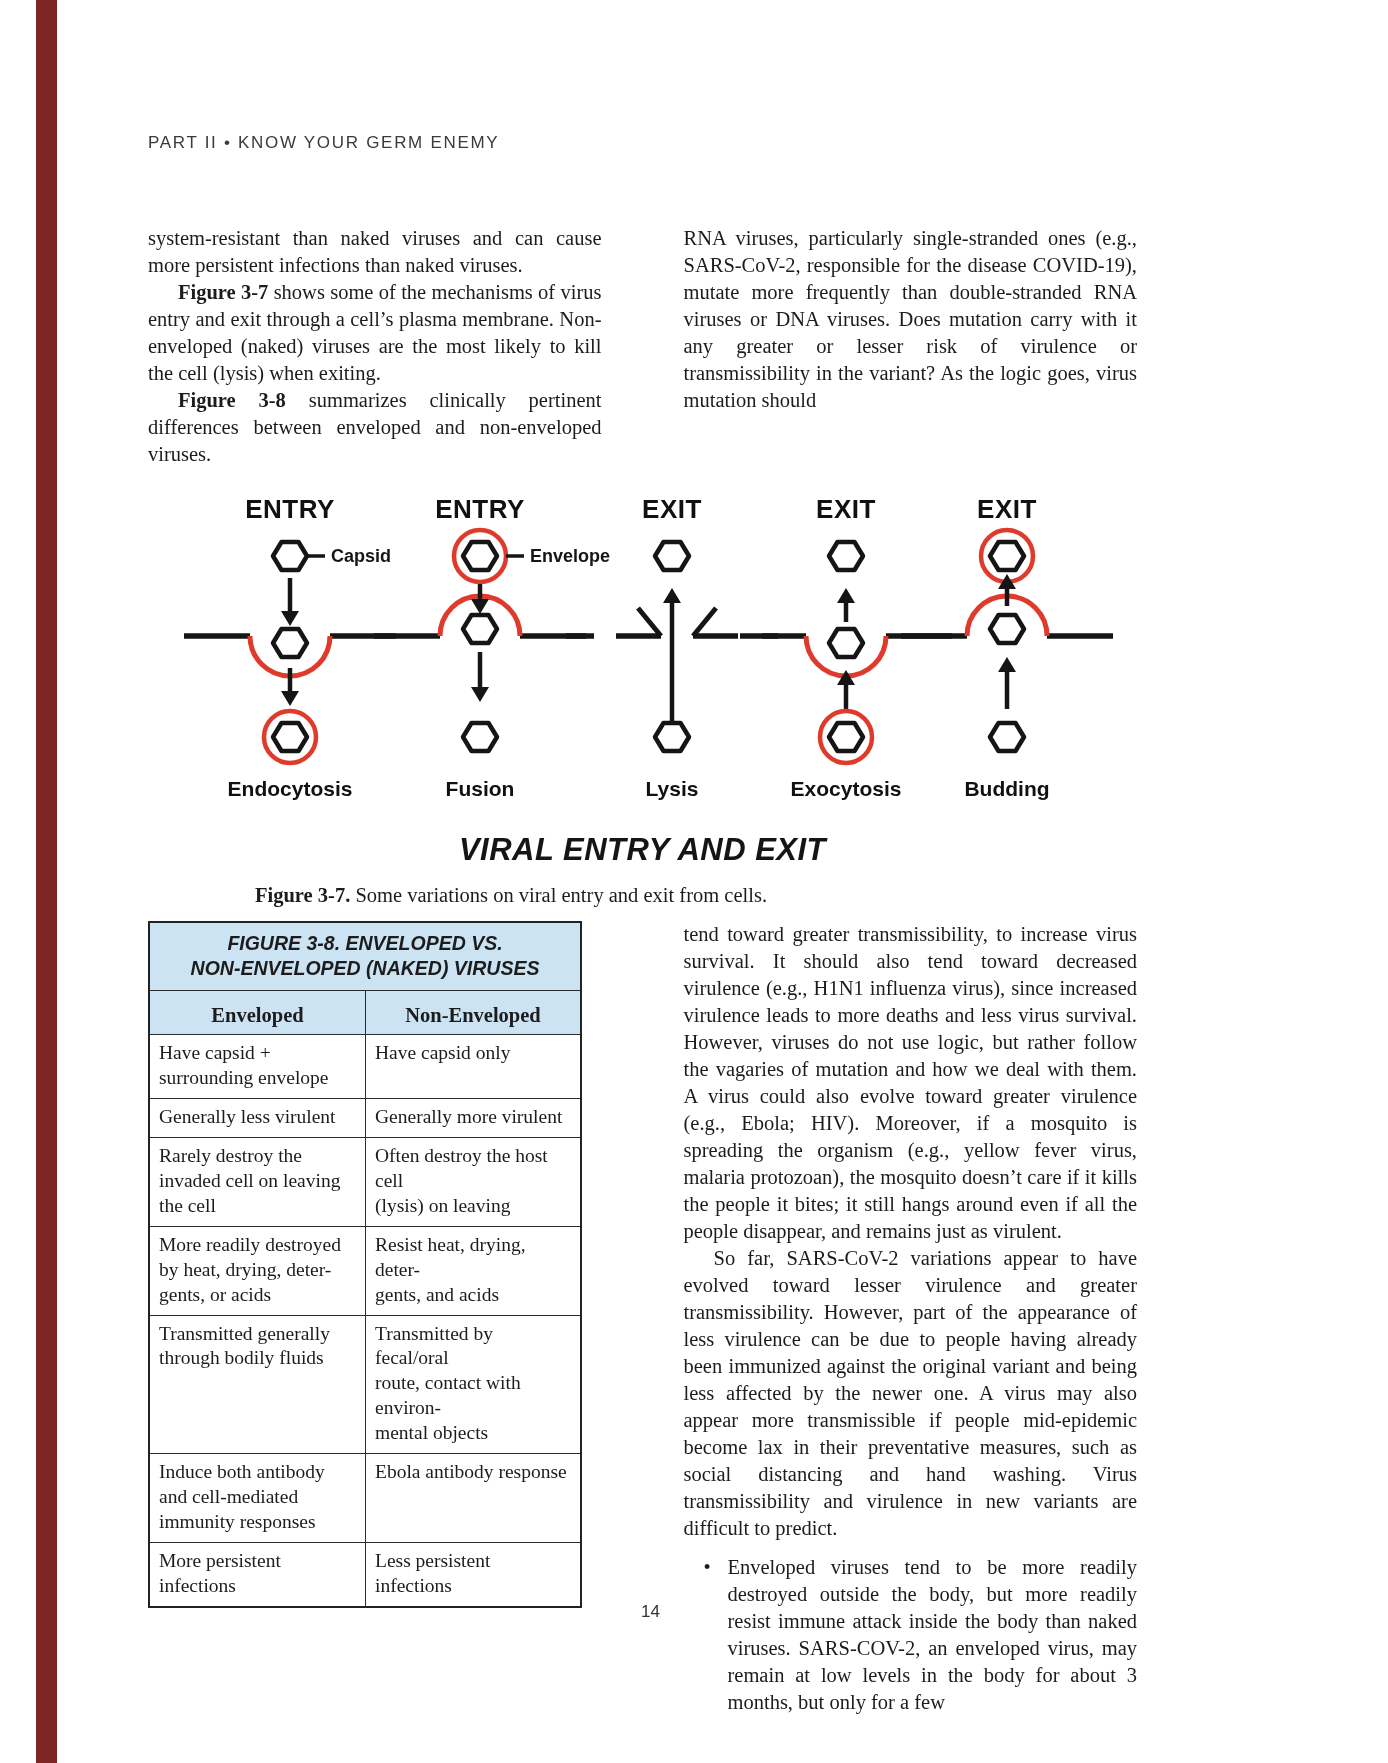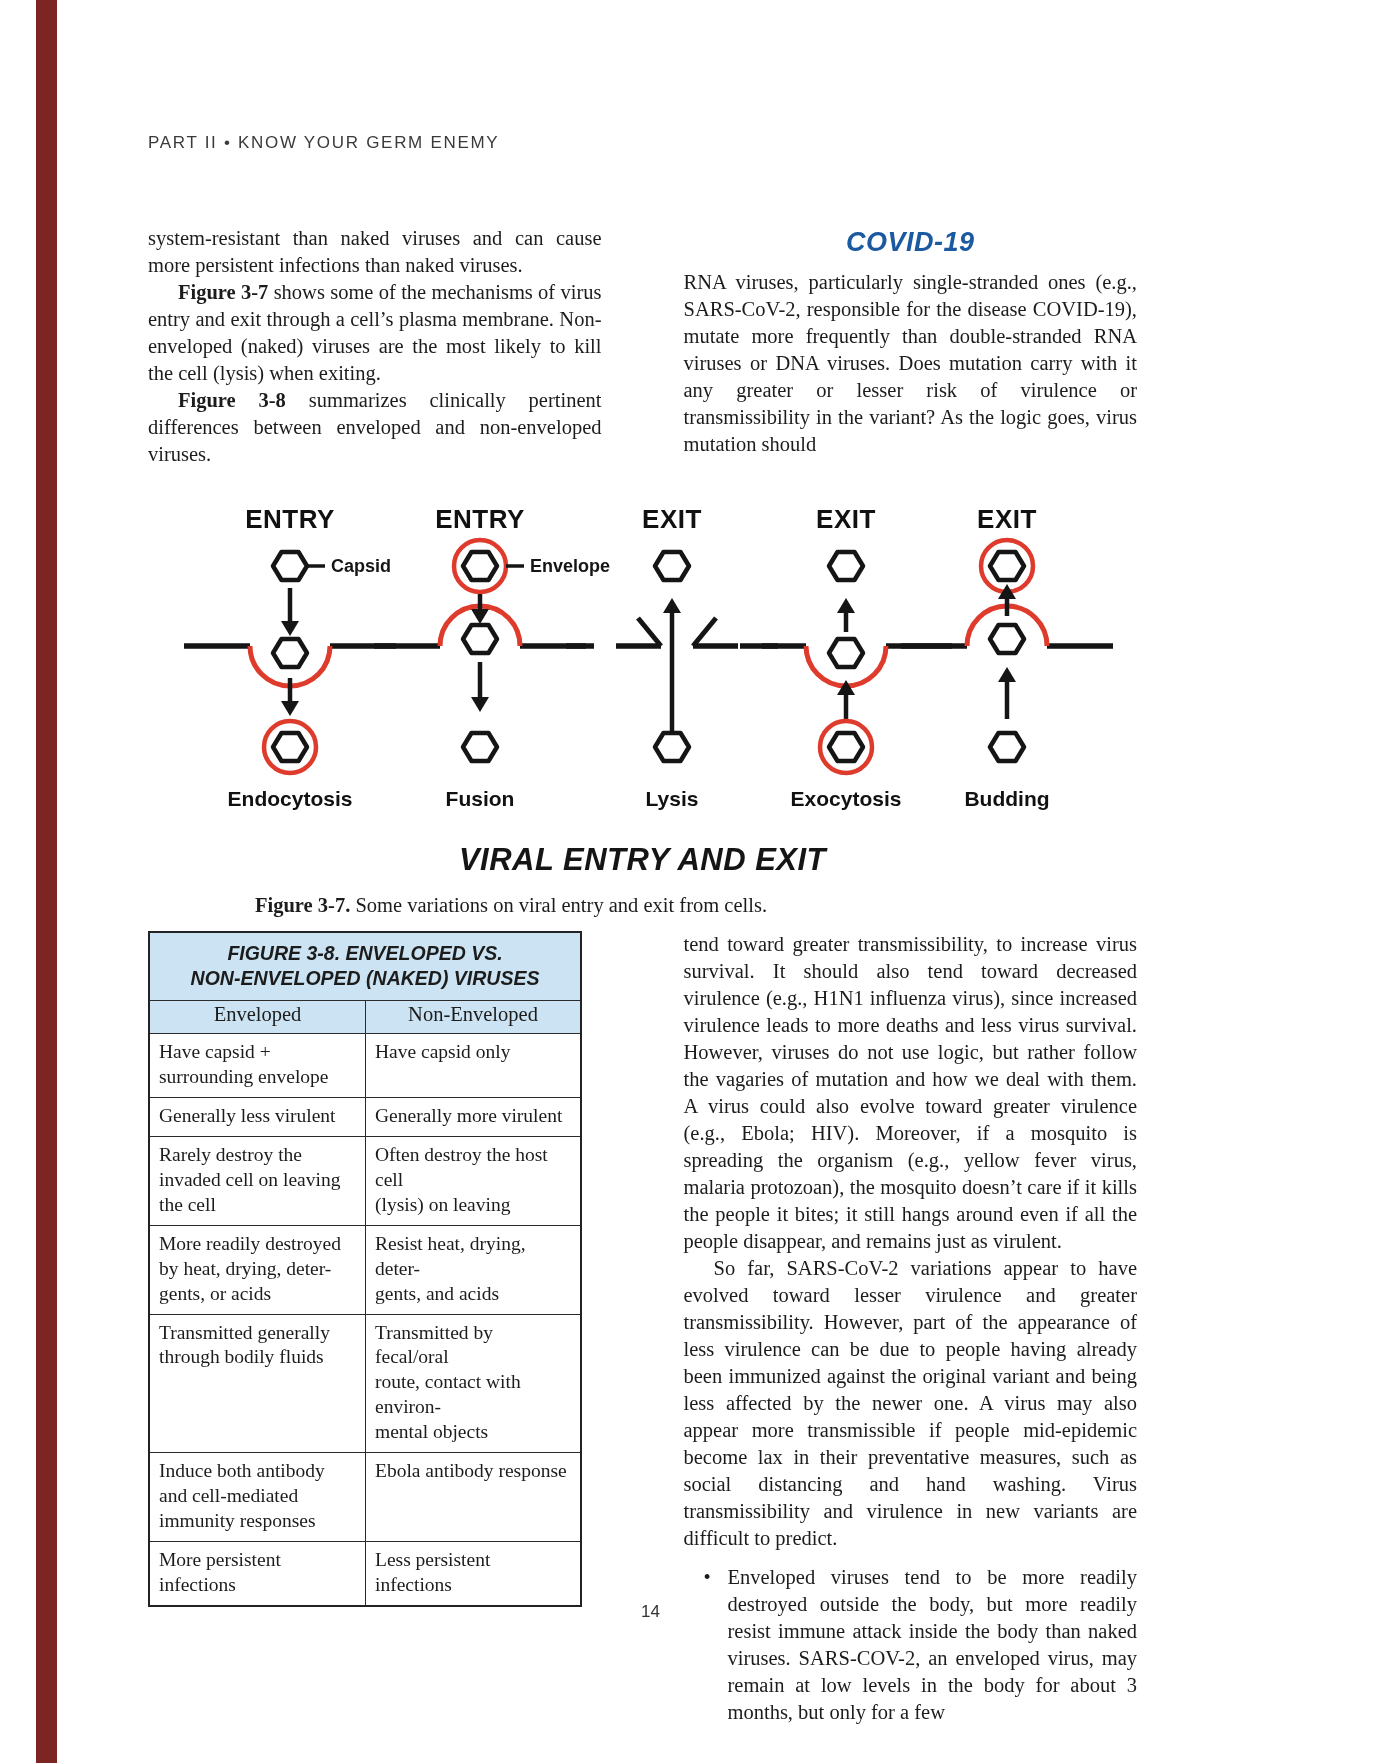--- a/index.html
+++ b/index.html
@@ -12,37 +12,37 @@
   .two-col{display:flex;gap:82px;}
   .row1{margin-top:72px;}
   .row2{margin-top:14px;}
   .col{flex:1;min-width:0;}
   p{margin:0;font-size:20.5px;line-height:27px;text-align:justify;}
   .indent{text-indent:30px;}
   .lead{font-weight:bold;}
   .covid-head{margin:2px 0 11px 0;text-align:center;font-family:"Liberation Sans",sans-serif;
         font-weight:bold;font-style:italic;font-size:27px;color:#1b5aa0;letter-spacing:.5px;}
   
-  .fig-diagram{position:relative;height:318px;margin-top:36px;}
+  .fig-diagram{position:relative;height:318px;margin-top:26px;}
   .fig-col{position:absolute;width:212px;text-align:center;top:0;}
   .fc-0{left:36px;} .fc-1{left:226px;} .fc-2{left:418px;} .fc-3{left:592px;} .fc-4{left:753px;}
   .fc-head{font-family:"Liberation Sans",sans-serif;font-weight:bold;font-size:26px;height:32px;
         letter-spacing:.5px;color:#111;}
   .fig-col svg{overflow:visible;display:block;margin:0 auto;}
   .fc-label{font-family:"Liberation Sans",sans-serif;font-weight:bold;font-size:21px;margin-top:6px;color:#111;}
   .fig-title{text-align:center;font-family:"Liberation Sans",sans-serif;font-weight:bold;font-style:italic;
         font-size:31px;letter-spacing:.5px;margin-top:20px;color:#151515;}
   .fig-caption{margin:16px 0 0 107px;font-size:20.5px;}
   
   table.cmp{border-collapse:collapse;width:434px;border:2px solid #222;}
   table.cmp td,table.cmp th{border:1.5px solid #2b2b2b;padding:6px 9px 7px 9px;vertical-align:top;
         text-align:left;font-size:19.5px;line-height:1.28;white-space:pre-line;}
   tr.tbl-title td{background:#cbe3f2;text-align:center;font-family:"Liberation Sans",sans-serif;
         font-style:italic;font-weight:bold;font-size:19.5px;line-height:1.3;padding:8px 6px;}
-  tr.tbl-colhead th{background:#cbe3f2;text-align:center;font-weight:normal;font-size:20.5px;padding:0 6px 6px 6px;}
+  tr.tbl-colhead th{background:#cbe3f2;text-align:center;font-weight:bold;font-size:20.5px;padding:11px 6px 6px 6px;}
   table.cmp td:first-child,table.cmp th:first-child{width:197px;}
   
   .bullet{display:flex;margin-top:12px;}
   .bullet-marker{flex:none;width:24px;margin-left:20px;font-size:20.5px;line-height:27px;}
   .bullet-text{flex:1;}
   .pageno{position:absolute;bottom:141px;left:156px;width:989px;text-align:center;
         font-family:"Liberation Sans",sans-serif;font-size:17px;color:#333;}
 </style>
 </head>
 <body>
@@ -54,21 +54,20 @@
 
     <div class="running-head">PART II • KNOW YOUR GERM ENEMY</div>
 
     <div class="two-col row1">
       <div class="col">
         <p><span>system-resistant than naked viruses and can cause more persistent infections than naked viruses.</span></p>
         <p class="indent"><span class="lead">Figure 3-7</span><span> shows some of the mechanisms of virus entry and exit through a cell’s plasma membrane. Non-enveloped (naked) viruses are the most likely to kill the cell (lysis) when exiting.</span></p>
         <p class="indent"><span class="lead">Figure 3-8</span><span> summarizes clinically pertinent differences between enveloped and non-enveloped viruses.</span></p>
       </div>
       <div class="col">
-        <div class="covid-head">COVID-19</div>
         <p><span>RNA viruses, particularly single-stranded ones (e.g., SARS-CoV-2, responsible for the disease COVID-19), mutate more frequently than double-stranded RNA viruses or DNA viruses. Does mutation carry with it any greater or lesser risk of virulence or transmissibility in the variant? As the logic goes, virus mutation should</span></p>
       </div>
     </div>
 
     <div>
       <div class="fig-diagram">
           <div class="fig-col fc-0">
             <div class="fc-head">ENTRY</div>
             <svg viewBox="0 0 212 245" width="212" height="245">
               <polygon points="89,30 97.5,16 114.5,16 123,30 114.5,44 97.5,44" fill="#fff" stroke="#151515" stroke-width="4.5" stroke-linejoin="round"></polygon>

